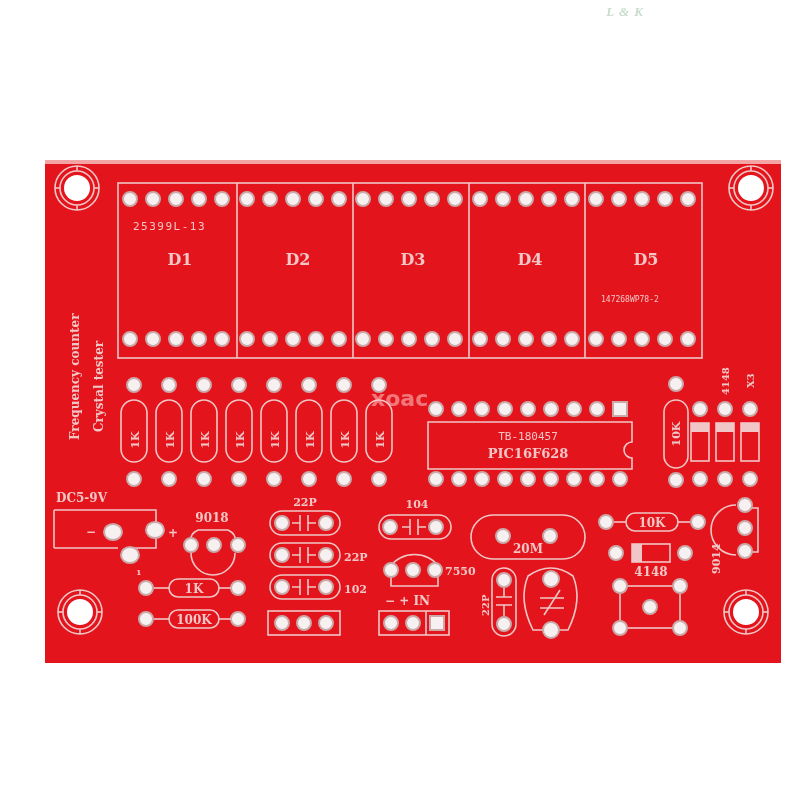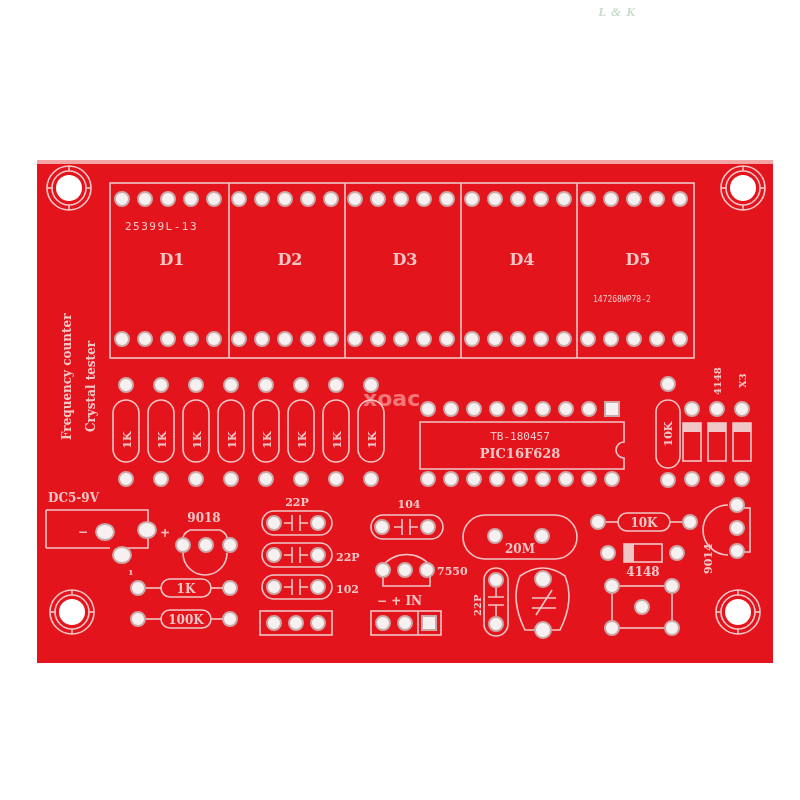--- a/index.html
+++ b/index.html
@@ -1,17 +1,17 @@
 <!DOCTYPE html>
 <html><head>
 <meta charset="utf-8">
 <style>
   html,body{margin:0;padding:0;background:#ffffff;}
   body{width:800px;height:800px;position:relative;overflow:hidden;font-family:"DejaVu Serif",serif;}
-  #scene{position:absolute;left:0;top:0;width:648px;height:800px;}
+  #scene{position:absolute;left:8px;top:0;width:648px;height:800px;}
   .wm{position:absolute;right:12px;top:4px;font-family:"Liberation Serif",serif;font-style:italic;font-weight:bold;font-size:13px;color:#c8dccc;letter-spacing:1px;}
   svg text{font-family:"DejaVu Serif",serif;font-weight:bold;fill:#f1c6c6;}
   svg text.mono{font-family:"DejaVu Sans Mono",monospace;font-weight:normal;}
 </style>
 </head>
 <body>
 
 <div id="scene">
   <div class="wm">L &amp; K</div>
 

